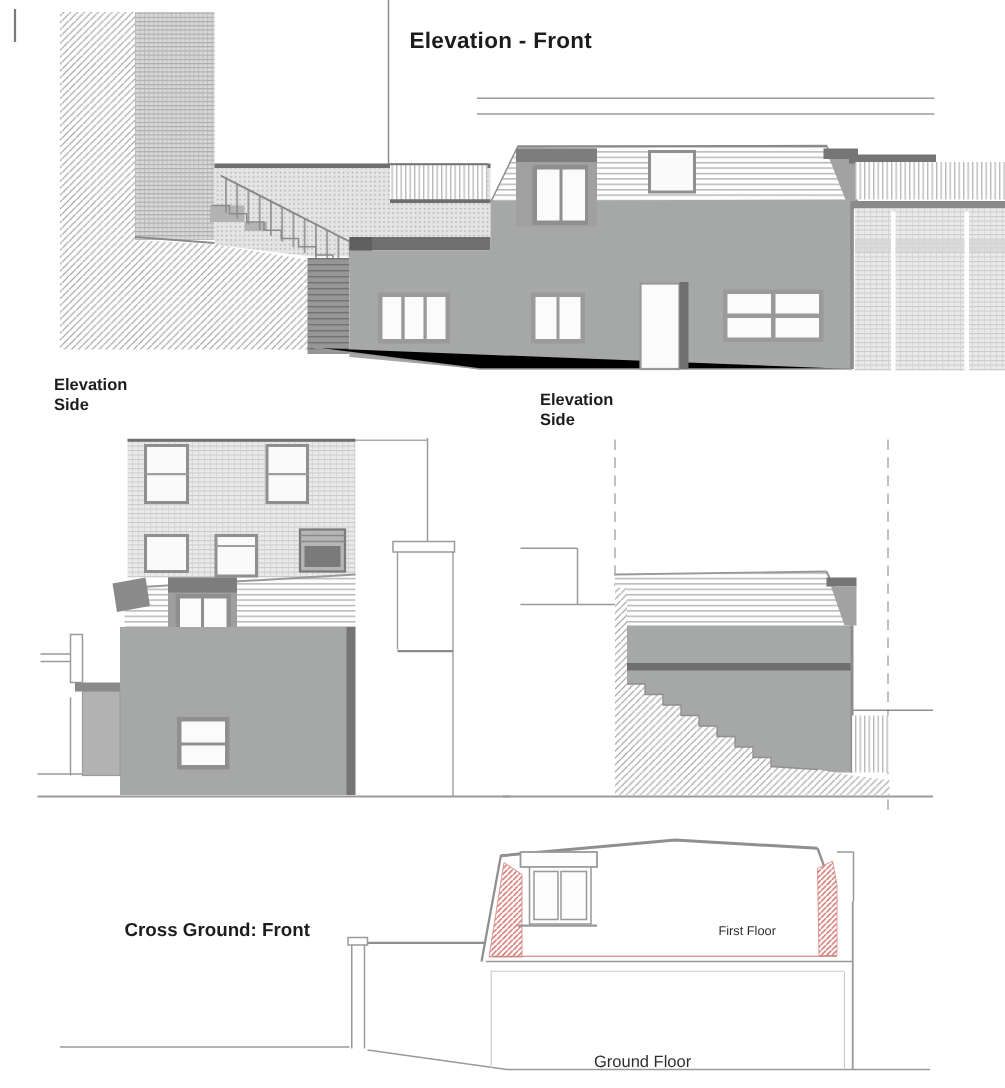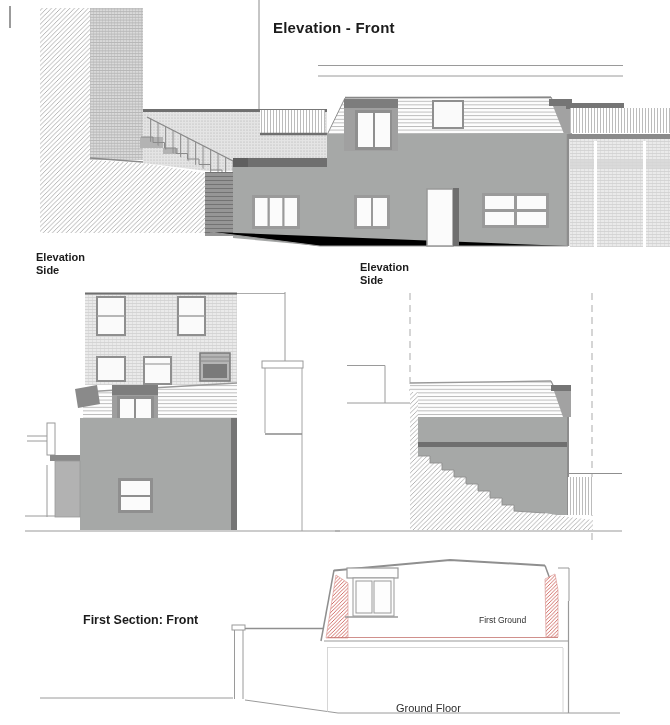--- a/index.html
+++ b/index.html
@@ -247,19 +247,19 @@
     <path d="M327.5 647 V712 M327 647.5 H563" stroke="#cccccc" stroke-width="0.8"></path>
   </g>
 </svg>
 
 <div class="label title-front">Elevation - Front</div>
 
 <div class="label title-side-left"><span>Elevation</span><br><span>Side</span></div>
 
 <div class="label title-side-right"><span>Elevation</span><br><span>Side</span></div>
 
-<div class="label title-cross">First Section: Front</div>
-
-<div class="label lbl-first">First Ground</div>
+<div class="label title-cross">Cross Ground: Front</div>
+
+<div class="label lbl-first">First Floor</div>
 
 <div class="label lbl-ground">Ground Floor</div>
 
 </div>
 
 </body></html>

